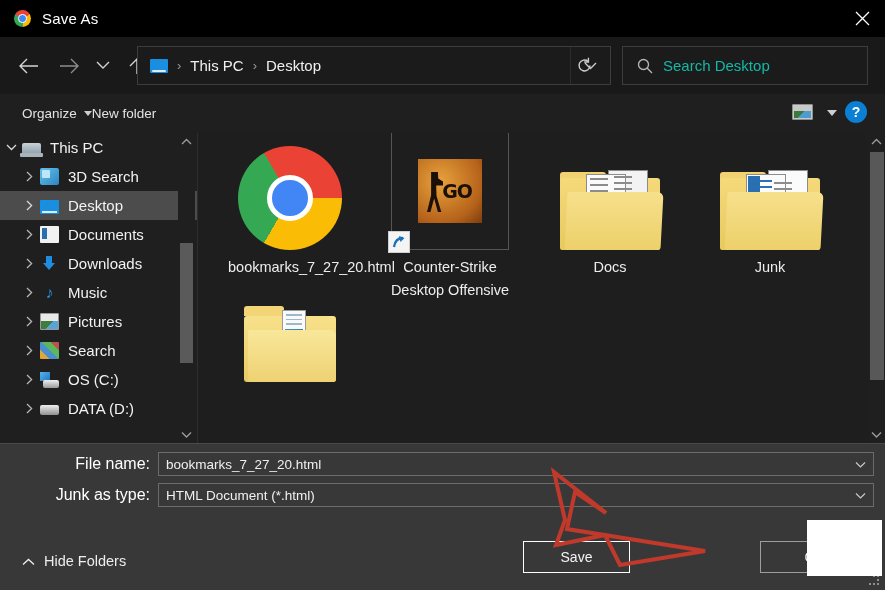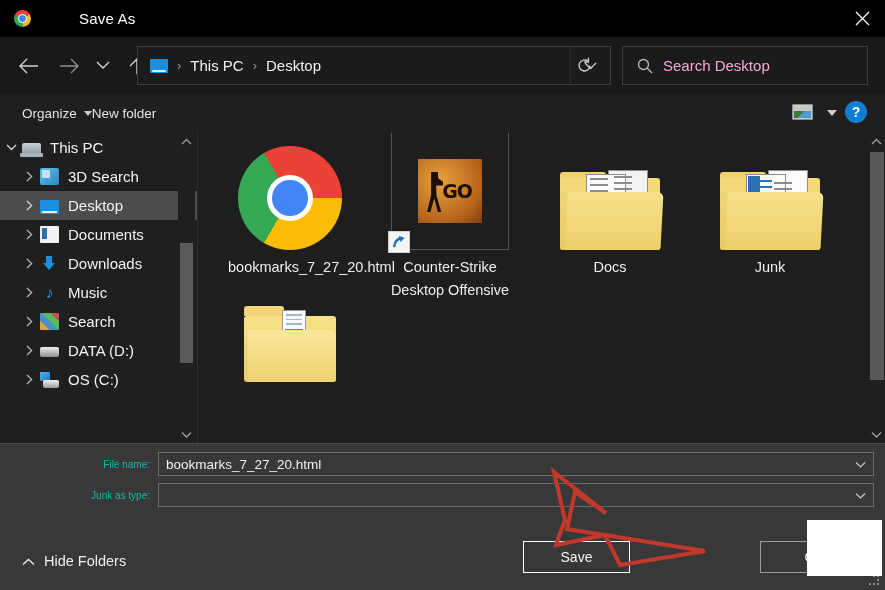--- a/index.html
+++ b/index.html
@@ -23,21 +23,21 @@
     position: absolute; left: 0; width: 10px;
     font-size: 11px; color: #2f4f63; line-height: 1;
     font-family: "Liberation Sans", sans-serif;
     overflow: hidden;
   }
 
   
   .titlebar {
     position: absolute; top: 0; left: 0; right: 0; height: 37px;
     background: #000000;
-    display: flex; align-items: center; gap: 37px;
+    display: flex; align-items: center;
   }
   .titlebar .chrome-icon {
     width: 17px; height: 17px; margin-left: 14px; margin-right: 11px;
     border-radius: 50%;
     background:
       radial-gradient(circle at 50% 50%, #4285f4 0 30%, rgba(255,255,255,0) 31%),
       conic-gradient(from -60deg, #ea4335 0deg 120deg, #fbbc05 120deg 240deg, #34a853 240deg 360deg);
     position: relative; flex: none;
   }
   .titlebar .chrome-icon::after {
@@ -107,21 +107,21 @@
   .searchbox {
     position: absolute; left: 622px; top: 46px;
     width: 246px; height: 39px;
     border: 1px solid #3d3d3d; background: #1b1b1b;
     display: flex; align-items: center;
   }
   .searchbox .sicon {
     margin-left: 14px; margin-right: 10px; color: #b8b8b8; flex: none;
     display: flex; align-items: center;
   }
-  .searchbox .sph { font-size: 15px; color: #f9a8d4; }
+  .searchbox .sph { font-size: 15px; color: #14b8a6; }
 
   
   .cmdbar {
     position: absolute; top: 94px; left: 0; right: 0; height: 39px;
     background: #1f1f1f;
     display: flex; align-items: center;
   }
   .cmd {
     font-size: 13.5px; color: #e2e2e2;
     display: flex; align-items: center; gap: 7px;
@@ -345,21 +345,21 @@
   .hsep { position:absolute; left:0; right:0; top:0; height:1px; background:#4a4a4a; }
 
   .field-row {
     position: absolute; left: 0; right: 0; height: 24px;
     display: flex; align-items: center;
   }
   #row-filename { top: 9px; }
   #row-filetype { top: 40px; }
   .field-label {
     width: 158px; text-align: right; padding-right: 8px;
-    font-size: 10px; color: #14b8a6; flex: none;
+    font-size: 16px; color: #ffffff; flex: none;
   }
   .field-box {
     height: 24px; flex: 1; margin-right: 11px;
     background: #383838; border: 1px solid #6b6b6b;
     display: flex; align-items: center; position: relative;
   }
   .field-value { font-size: 13.5px; color: #f0f0f0; padding-left: 7px; }
   .field-chev {
     position: absolute; right: 7px; top: 4px;
     color: #c8c8c8; font-size: 11px; line-height: 14px;
@@ -540,49 +540,58 @@
     <div class="tnode">
       <span class="tw" style="margin-left:18px">
         <svg width="7" height="11" viewBox="0 0 7 11">
             <path d="M1 1 L5.6 5.5 L1 10" stroke="#b6b6b6" stroke-width="1.3" fill="none"></path>
           </svg>
       </span>
       <span class="ticon ic-music">♪</span>
       <span class="tlabel">Music</span>
     </div>
 
+    <div class="tnode">
+      <span class="tw" style="margin-left:18px">
+        <svg width="7" height="11" viewBox="0 0 7 11">
+            <path d="M1 1 L5.6 5.5 L1 10" stroke="#b6b6b6" stroke-width="1.3" fill="none"></path>
+          </svg>
+      </span>
+      <span class="ticon ic-pics"></span>
+      <span class="tlabel">Pictures</span>
+    </div>
 
     <div class="tnode">
       <span class="tw" style="margin-left:18px">
         <svg width="7" height="11" viewBox="0 0 7 11">
             <path d="M1 1 L5.6 5.5 L1 10" stroke="#b6b6b6" stroke-width="1.3" fill="none"></path>
           </svg>
       </span>
       <span class="ticon ic-vid"></span>
       <span class="tlabel">Search</span>
     </div>
 
     <div class="tnode">
       <span class="tw" style="margin-left:18px">
         <svg width="7" height="11" viewBox="0 0 7 11">
             <path d="M1 1 L5.6 5.5 L1 10" stroke="#b6b6b6" stroke-width="1.3" fill="none"></path>
           </svg>
       </span>
+      <span class="ticon ic-os"></span>
+      <span class="tlabel">OS (C:)</span>
+    </div>
+
+    <div class="tnode">
+      <span class="tw" style="margin-left:18px">
+        <svg width="7" height="11" viewBox="0 0 7 11">
+            <path d="M1 1 L5.6 5.5 L1 10" stroke="#b6b6b6" stroke-width="1.3" fill="none"></path>
+          </svg>
+      </span>
       <span class="ticon ic-drive"></span>
       <span class="tlabel">DATA (D:)</span>
-    </div>
-
-    <div class="tnode">
-      <span class="tw" style="margin-left:18px">
-        <svg width="7" height="11" viewBox="0 0 7 11">
-            <path d="M1 1 L5.6 5.5 L1 10" stroke="#b6b6b6" stroke-width="1.3" fill="none"></path>
-          </svg>
-      </span>
-      <span class="ticon ic-os"></span>
-      <span class="tlabel">OS (C:)</span>
     </div>
   </div>
 
   <div class="tree-scroll">
     <div class="arrow">
       <svg width="11" height="7" viewBox="0 0 11 7">
           <path d="M1 6 L5.5 1.5 L10 6" stroke="#9b9b9b" stroke-width="1.4" fill="none"></path>
         </svg>
     </div>
     <div class="thumb"></div>
@@ -718,20 +727,21 @@
           <svg width="11" height="7" viewBox="0 0 11 7">
               <path d="M1 1.5 L5.5 6 L10 1.5" stroke="#c8c8c8" stroke-width="1.2" fill="none"></path>
             </svg>
         </span>
       </div>
     </div>
 
     <div class="field-row" id="row-filetype">
       <div class="field-label">Junk as type:</div>
       <div class="field-box">
+        <span class="field-value">HTML Document (*.html)</span>
         <span class="field-chev">
           <svg width="11" height="7" viewBox="0 0 11 7">
               <path d="M1 1.5 L5.5 6 L10 1.5" stroke="#c8c8c8" stroke-width="1.2" fill="none"></path>
             </svg>
         </span>
       </div>
     </div>
 
     <div class="hide-folders">
       <span>

